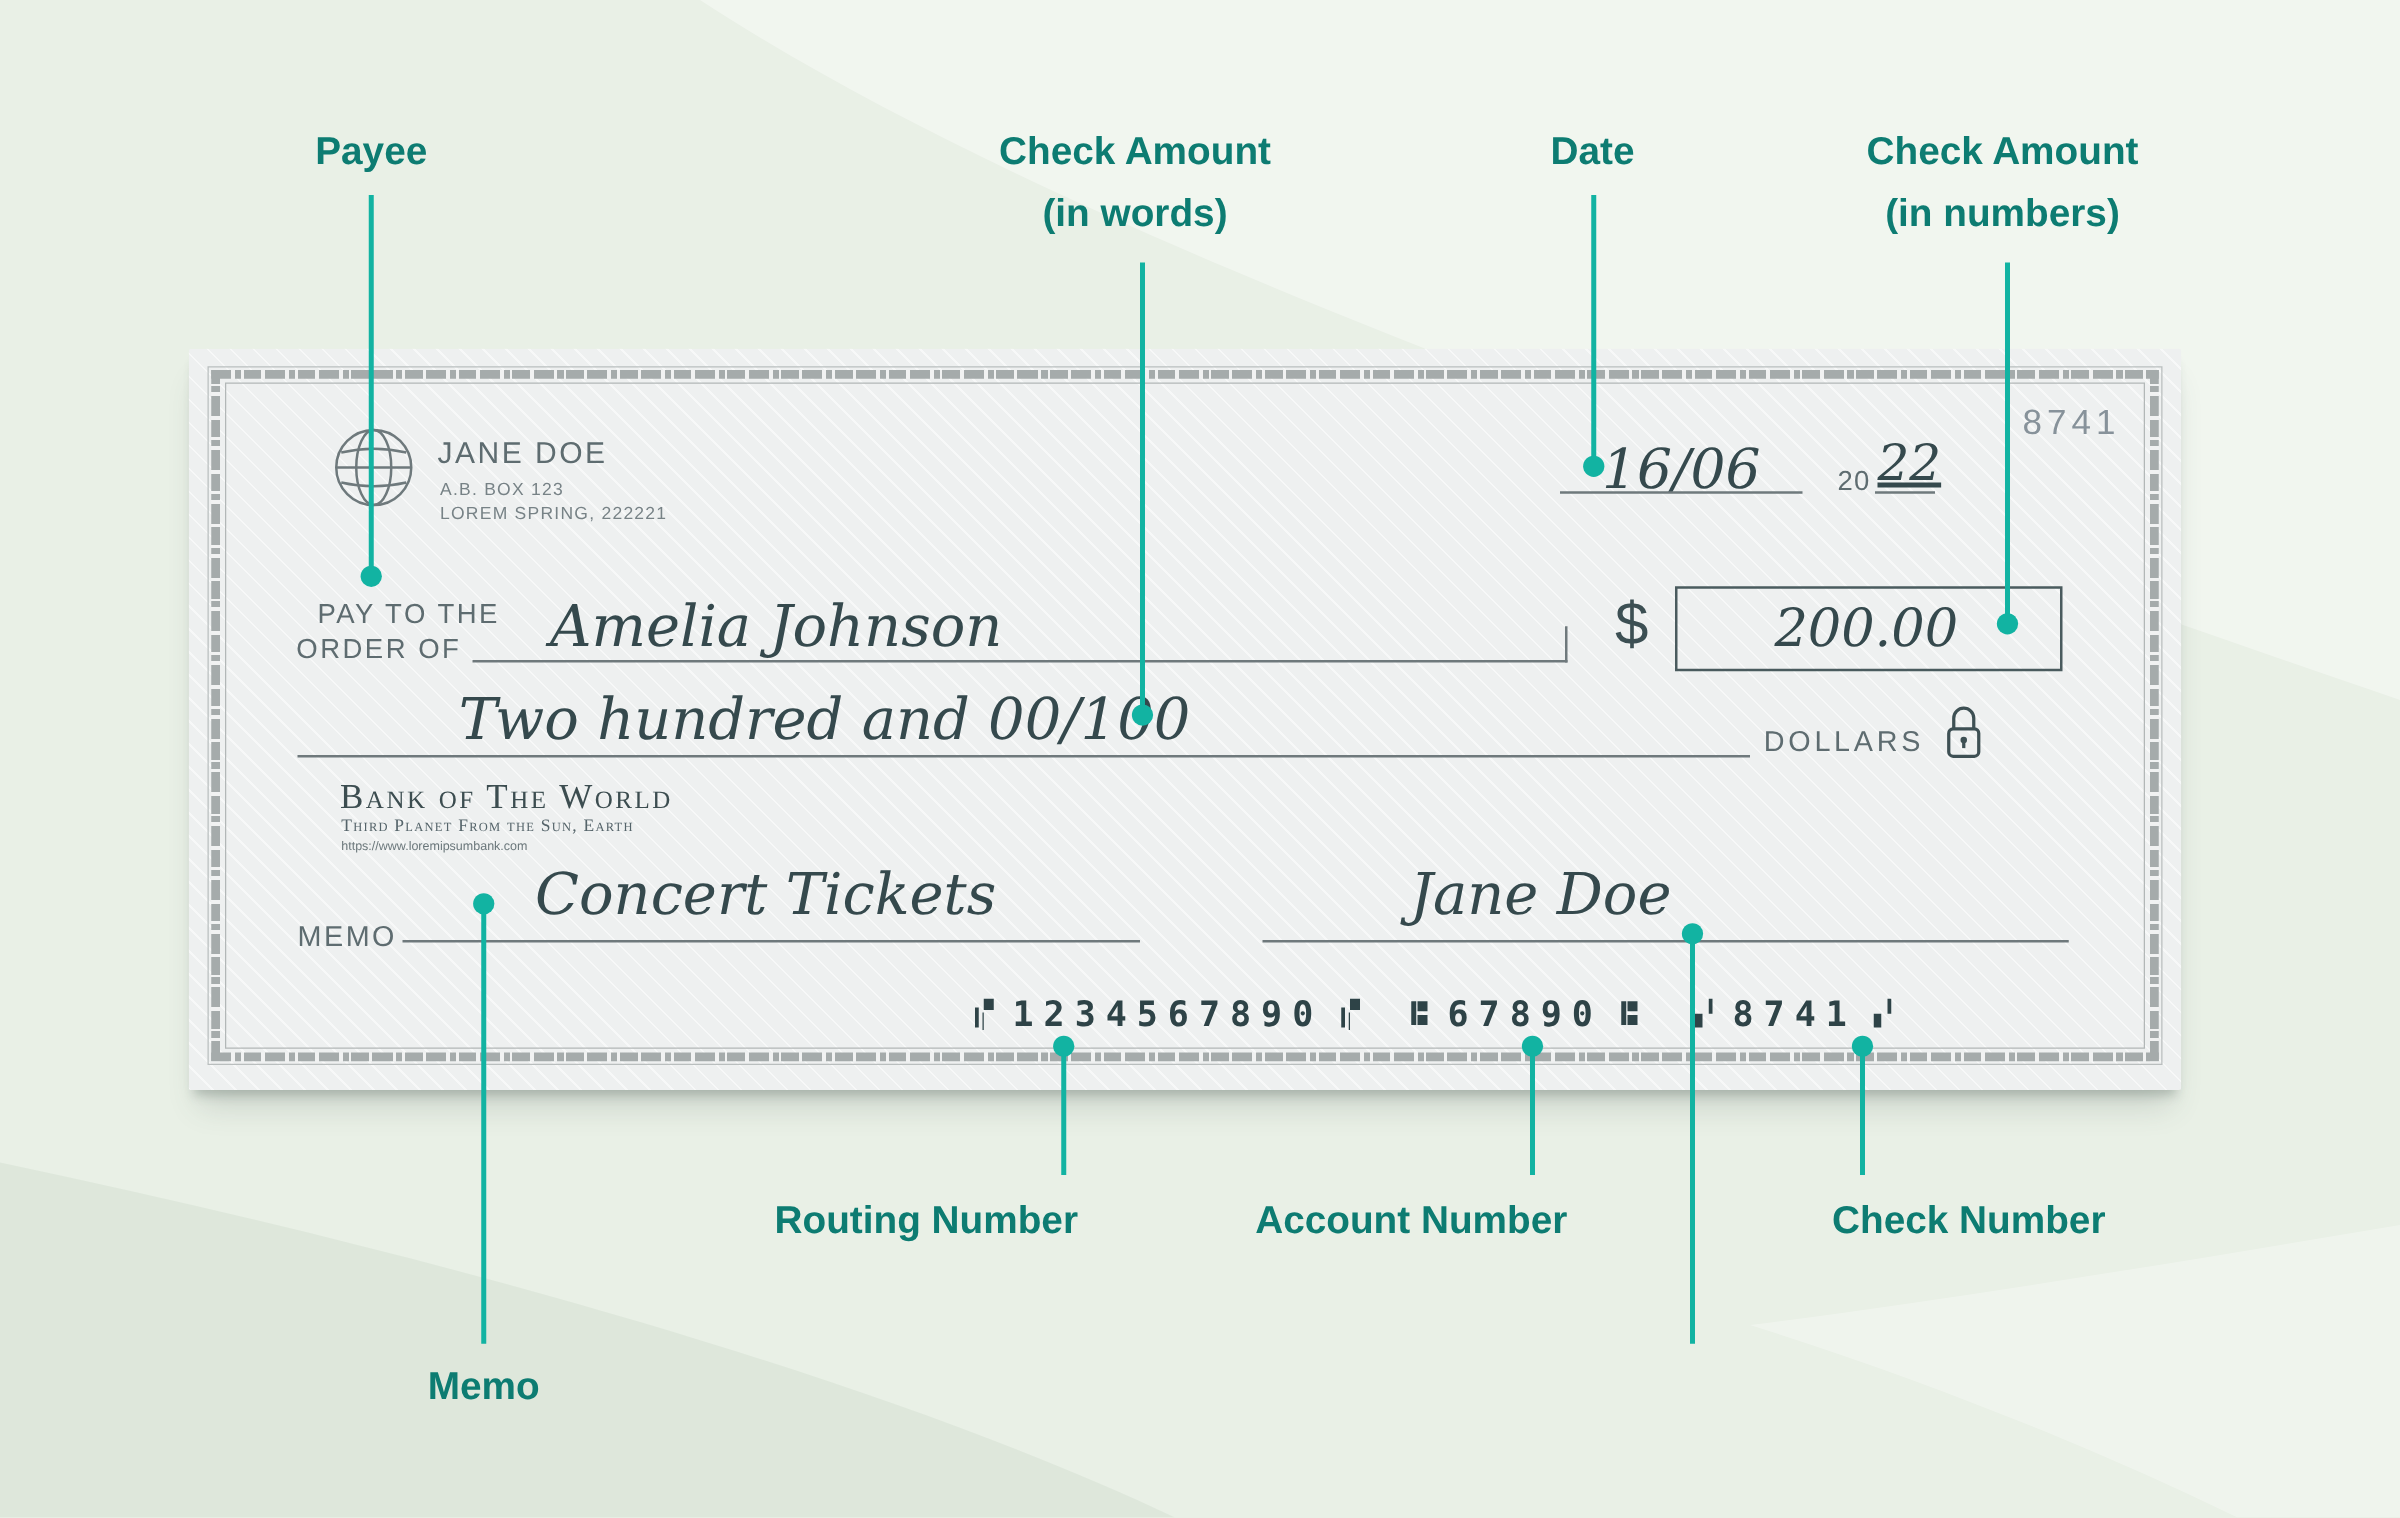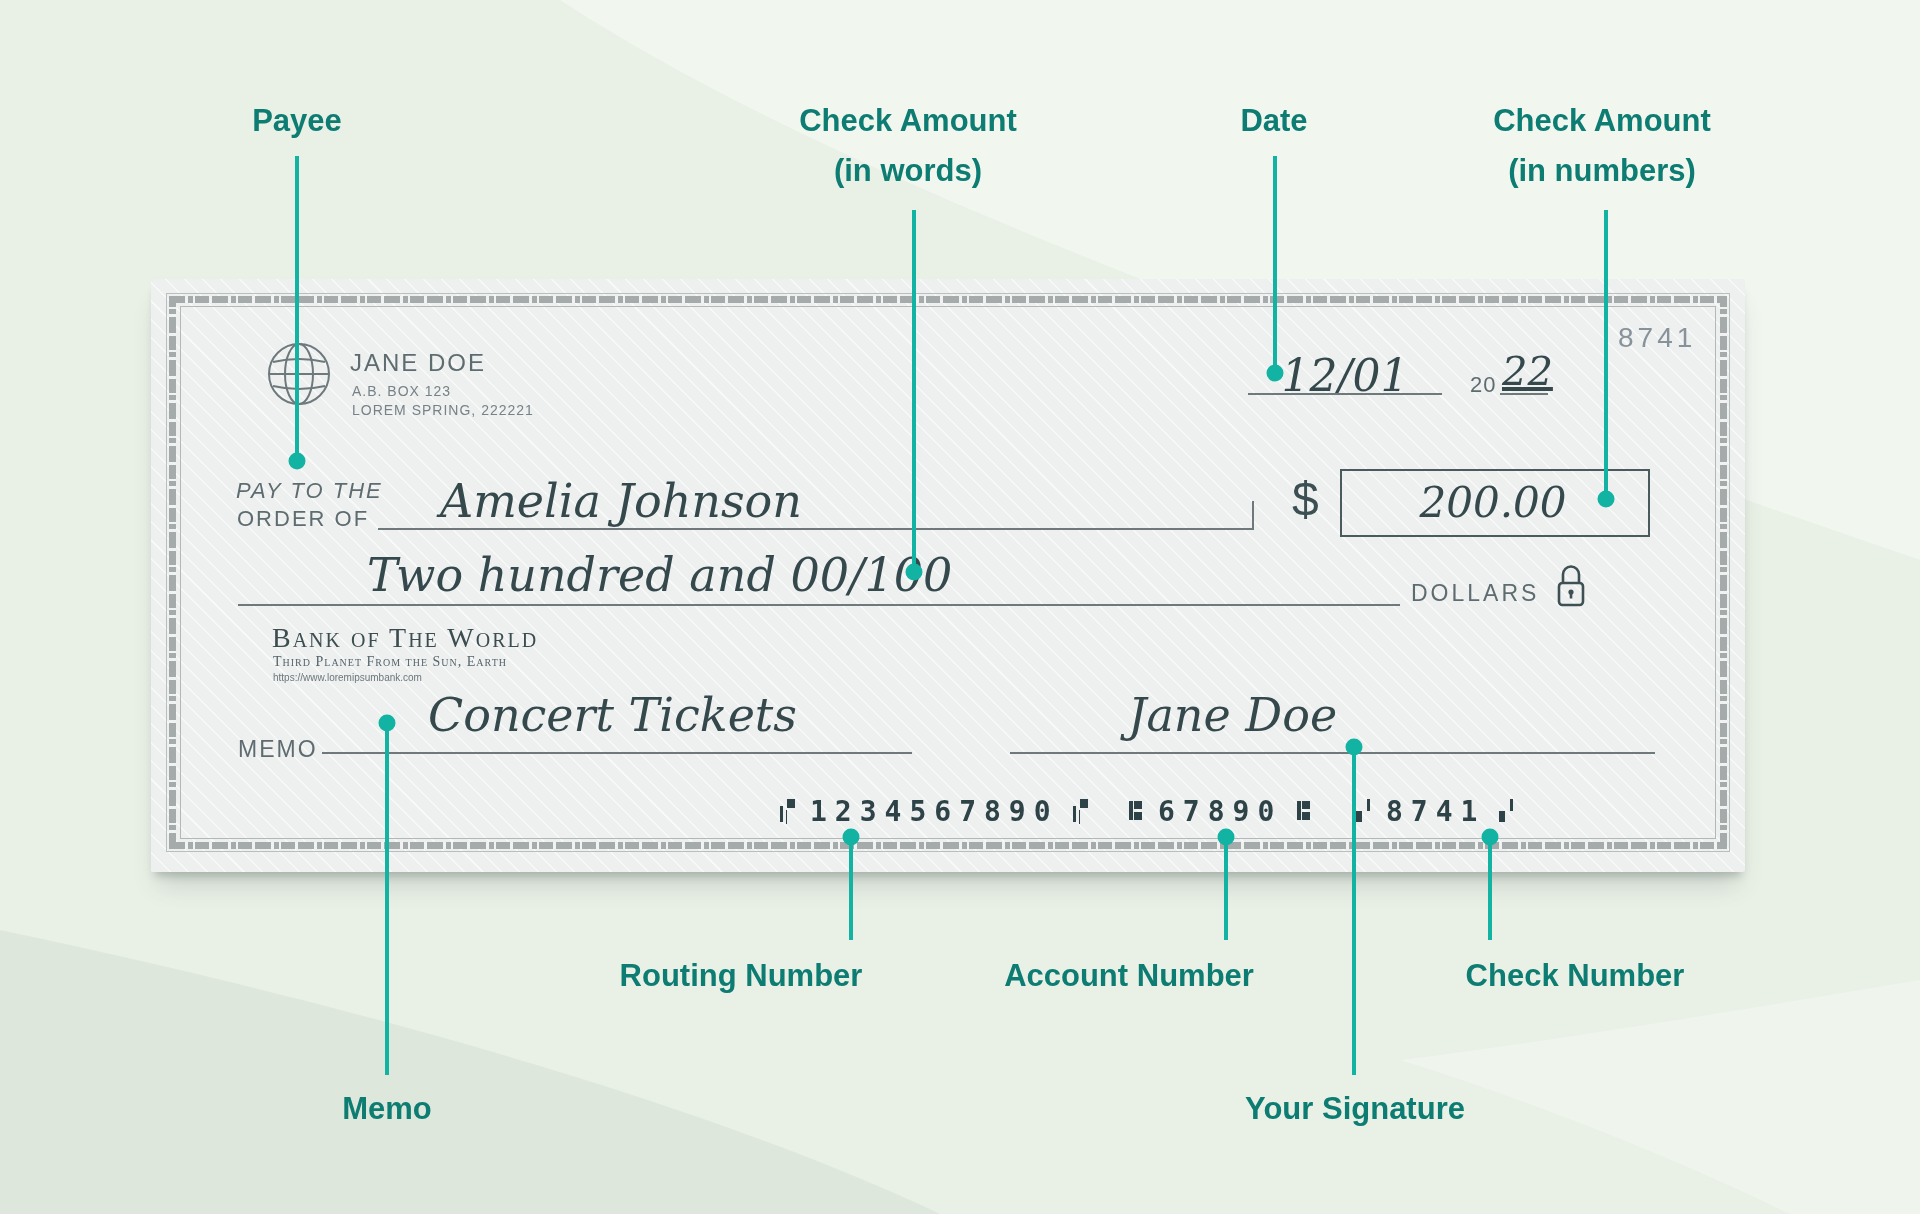--- a/index.html
+++ b/index.html
@@ -29,21 +29,21 @@
 
   .acct-name{position:absolute;left:350px;top:349px;font-size:24px;letter-spacing:2px;color:#5e6c70;}
   .acct-addr1{position:absolute;left:352px;top:383px;font-size:14px;letter-spacing:1px;color:#778286;}
   .acct-addr2{position:absolute;left:352px;top:402px;font-size:14px;letter-spacing:1px;color:#778286;}
   .check-no-top{position:absolute;left:1618px;top:322px;font-size:28px;letter-spacing:4px;color:#87929a;}
 
   .date-value{position:absolute;left:1248px;top:350px;width:194px;text-align:center;font-size:44px;}
   .year-prefix{position:absolute;left:1470px;top:372px;font-size:22px;color:#5e6c70;letter-spacing:1px;}
   .year-value{position:absolute;left:1502px;top:348px;font-size:40px;}
 
-  .paytothe{position:absolute;left:236px;top:478px;font-size:22px;font-style:italic;}
+  .paytothe{position:absolute;left:254px;top:478px;font-size:22px;}
   .orderof{position:absolute;left:237px;top:506px;font-size:22px;}
   .payee-name{position:absolute;left:440px;top:474px;font-size:46px;}
   .payee-stub{position:absolute;left:1252px;top:501px;width:2px;height:29px;background:#6f797c;}
 
   .dollar-sign{position:absolute;left:1292px;top:472px;font-size:48px;color:#3c4f53;}
   .amount-box{position:absolute;left:1340px;top:469px;width:306px;height:64px;border:2px solid #4a5b5e;}
   .amount-value{position:absolute;left:1340px;top:478px;width:306px;text-align:center;font-size:42px;}
 
   .amount-words{position:absolute;left:367px;top:548px;font-size:46px;}
   .dollars-label{position:absolute;left:1411px;top:580px;font-size:23px;letter-spacing:3px;color:#5e6c70;}
@@ -99,21 +99,21 @@
     <path d="M3,33 L63,33"></path>
     <path d="M7,45 Q33,51 59,45"></path>
   </svg>
 
   <div class="acct-name" style="z-index:3;position:absolute;">JANE DOE</div>
   <div class="acct-addr1" style="z-index:3;">A.B. BOX 123</div>
   <div class="acct-addr2" style="z-index:3;">LOREM SPRING, 222221</div>
 
   <div class="check-no-top" style="z-index:3;">8741</div>
 
-  <div class="date-value script" style="z-index:3;">12/01</div>
+  <div class="date-value script" style="z-index:3;">16/06</div>
   <div class="rule" style="left:1248px;top:393px;width:194px;z-index:3;"></div>
   <div class="year-prefix" style="z-index:3;">20</div>
   <div class="year-value script" style="z-index:3;text-decoration:underline;">22</div>
   <div class="rule" style="left:1500px;top:393px;width:48px;z-index:3;"></div>
 
   <div class="paytothe pre" style="z-index:3;">PAY TO THE</div>
   <div class="orderof pre" style="z-index:3;">ORDER OF</div>
   <div class="payee-name script" style="z-index:3;">Amelia Johnson</div>
   <div class="rule" style="left:378px;top:528px;width:876px;z-index:3;"></div>
   <div class="payee-stub" style="z-index:3;"></div>
@@ -168,21 +168,20 @@
   <div class="co-label" style="left:1274px;top:96px;">Date</div>
   <div class="co-label" style="left:1602px;top:96px;">
     <span>Check Amount</span><br>
     <span>(in numbers)</span>
   </div>
 
   <div class="co-label" style="left:741px;top:951px;">Routing Number</div>
   <div class="co-label" style="left:1129px;top:951px;">Account Number</div>
   <div class="co-label" style="left:1575px;top:951px;">Check Number</div>
   <div class="co-label" style="left:387px;top:1084px;">Memo</div>
-  <div class="co-label" style="left:1355px;top:1084px;">Your Signature</div>
 
   <div class="co-line" style="left:297px;top:156px;height:305px;"></div>
   <div class="co-line" style="left:914px;top:210px;height:362px;"></div>
   <div class="co-line" style="left:1275px;top:156px;height:217px;"></div>
   <div class="co-line" style="left:1606px;top:210px;height:289px;"></div>
   <div class="co-line" style="left:851px;top:835px;height:105px;"></div>
   <div class="co-line" style="left:1226px;top:835px;height:105px;"></div>
   <div class="co-line" style="left:1490px;top:835px;height:105px;"></div>
   <div class="co-line" style="left:387px;top:723px;height:352px;"></div>
   <div class="co-line" style="left:1354px;top:747px;height:328px;"></div>

